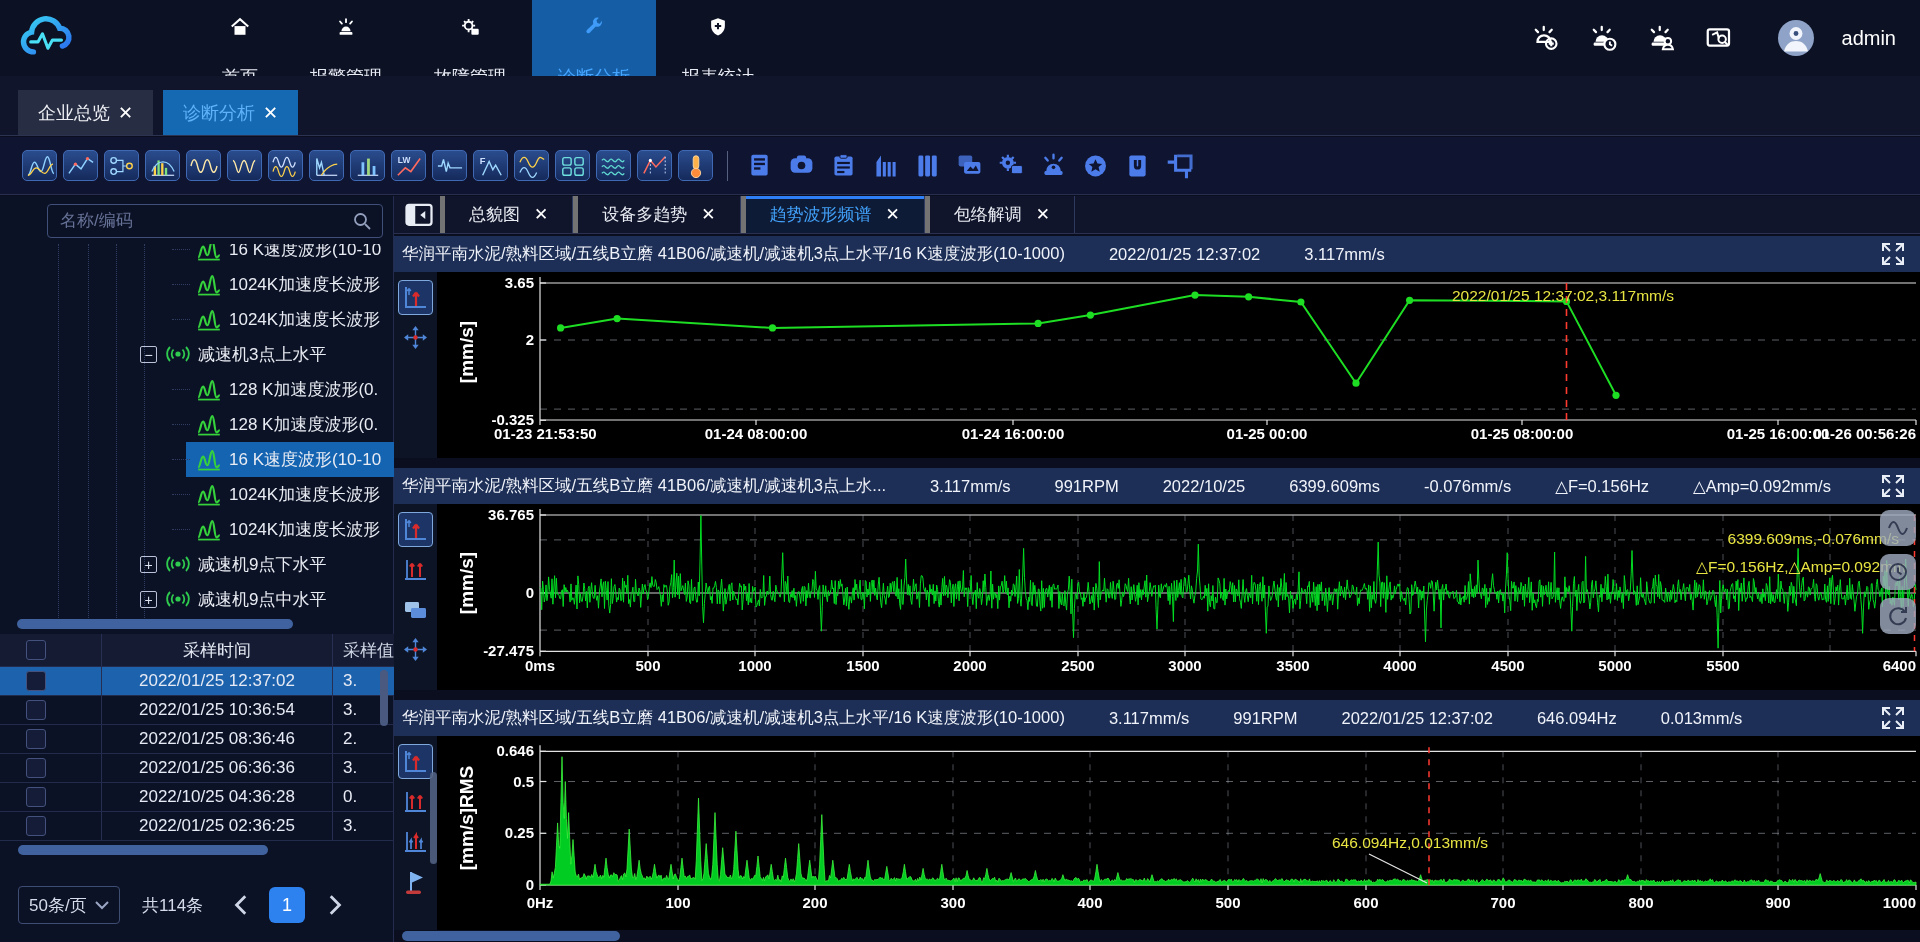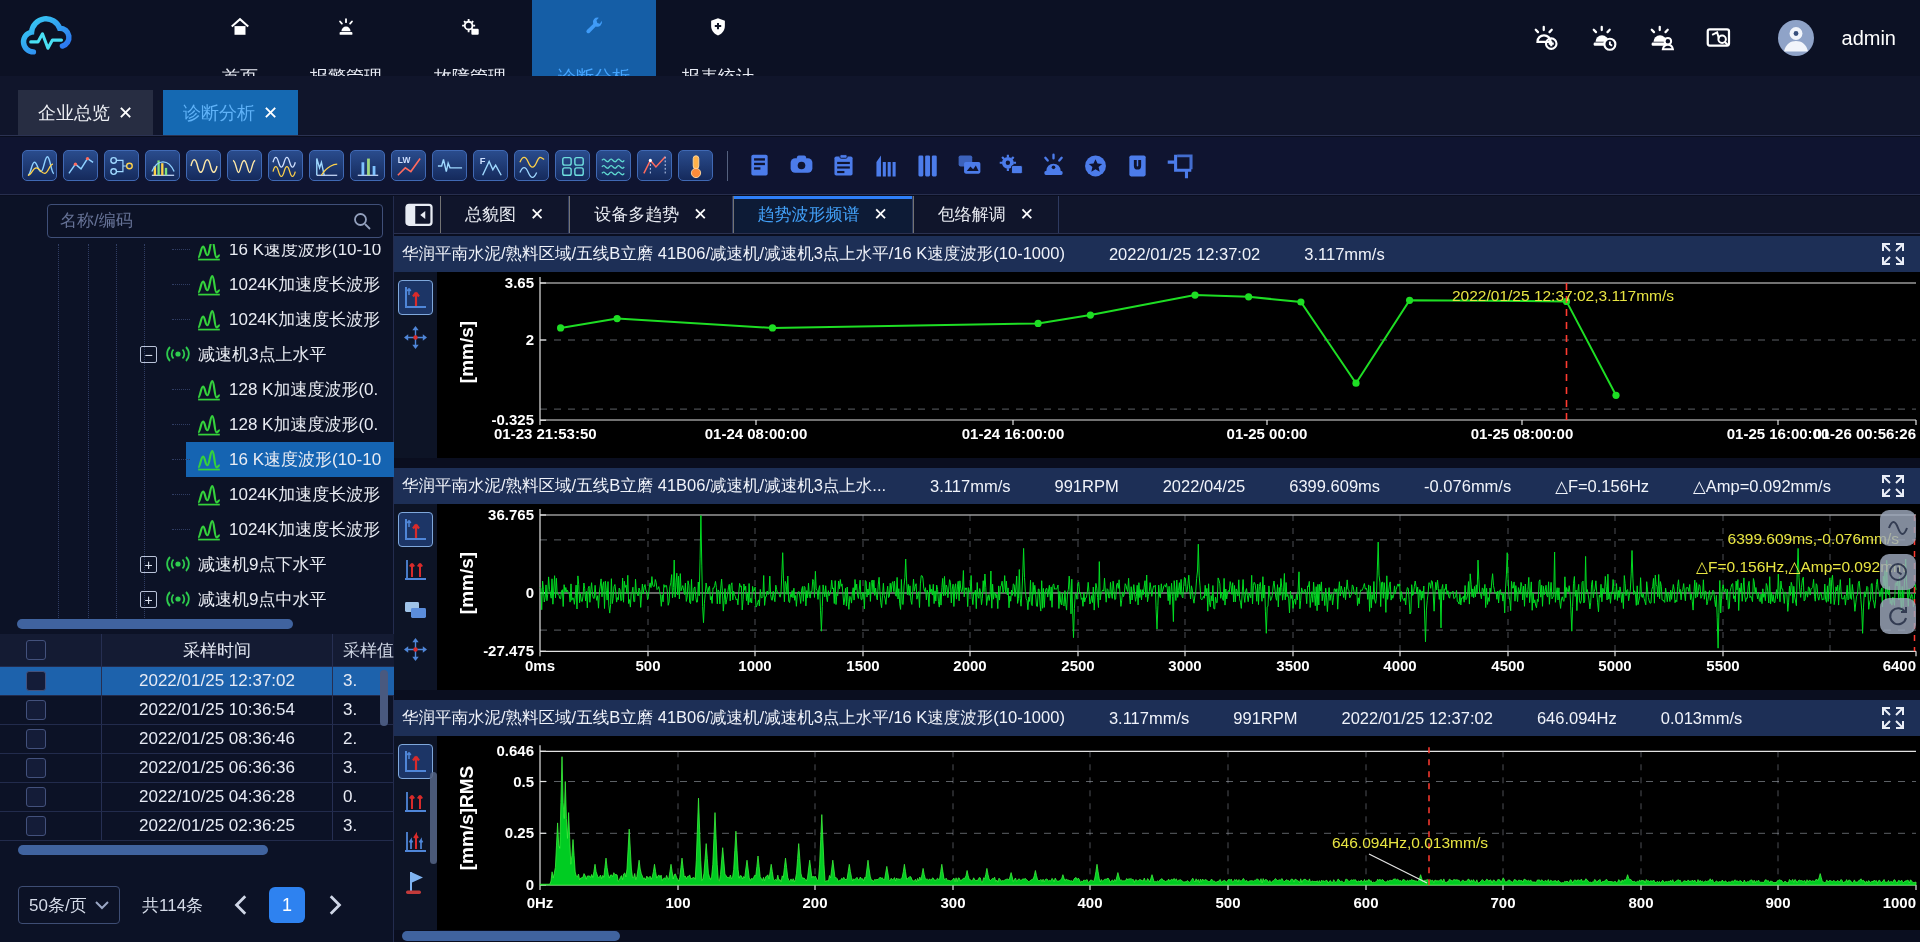--- a/index.html
+++ b/index.html
@@ -72,21 +72,21 @@
   .pager { position:absolute; left:0; top:672px; width:394px; height:74px; display:flex; align-items:center; }
   .psize { width:102px; height:38px; border:1px solid #3e4d74; border-radius:4px; margin-left:18px; display:flex; align-items:center; justify-content:space-between; padding:0 10px; font-size:17px; color:#d5dbe8; cursor:pointer; }
   .ptotal { font-size:17px; color:#d5dbe8; margin-left:22px; }
   .pchev { width:26px; height:26px; margin-left:26px; cursor:pointer; }
   .ppage { width:36px; height:36px; margin-left:14px; border-radius:6px; background:#2e82f0; color:#fff; font-size:18px; display:flex; align-items:center; justify-content:center; cursor:pointer; }
   .pchev2 { width:26px; height:26px; margin-left:16px; cursor:pointer; }
 
   
   .inner-tabs { position:absolute; left:0; top:0; width:1526px; height:38px; background:#10152b; border-bottom:1px solid #2a3150; display:flex; align-items:stretch; }
   .collapse-btn { width:30px; display:flex; align-items:center; justify-content:center; margin:0 6px 0 10px; cursor:pointer; }
-  .itab { display:flex; align-items:center; gap:14px; padding:0 24px; font-size:17px; color:#e8ebf2; border-right:1px solid #2e3a60; border-left:1px solid #737373; cursor:pointer; position:relative; }
+  .itab { display:flex; align-items:center; gap:14px; padding:0 24px; font-size:17px; color:#e8ebf2; border-right:1px solid #2e3a60; border-left:5px solid #737373; cursor:pointer; position:relative; }
   .itab.active { color:#42a0f8; background:#0d1b36; }
   .itab.active::before { content:""; position:absolute; left:0; top:0; width:100%; height:3px; background:#2f7ff7; }
   .itab .x { color:#fff; }
   .itab.active .x { color:#fff; }
 
   
   .panel { position:absolute; left:0; width:1526px; }
   .ptitle { height:36px; background:#1d2f56; display:flex; align-items:center; padding:0 14px 0 8px; font-size:16.5px; color:#f0f3fa; white-space:nowrap; }
   .ptitle .tmain { overflow:hidden; }
   .ptitle .tval { margin-left:44px; flex:none; }
@@ -685,21 +685,21 @@
                 </svg>
               </div>
             </div>
           </div>
         </section>
         <section class="panel" style="top: 272px;">
           <div class="ptitle">
             <span class="tmain">华润平南水泥/熟料区域/五线B立磨 41B06/减速机/减速机3点上水...</span>
             <span class="tval">3.117mm/s</span>
             <span class="tval">991RPM</span>
-            <span class="tval">2022/04/25</span>
+            <span class="tval">2022/10/25</span>
             <span class="tval">6399.609ms</span>
             <span class="tval">-0.076mm/s</span>
             <span class="tval">△F=0.156Hz</span>
             <span class="tval">△Amp=0.092mm/s</span>
             <span class="fullscreen"><svg viewBox="0 0 26 26">
                 <g fill="none" stroke="#e9edf6" stroke-width="2">
                   <path d="M10 3H3v7M10 10 3 3"></path>
                   <path d="M16 3h7v7M16 10l7-7"></path>
                   <path d="M10 23H3v-7M10 16l-7 7"></path>
                   <path d="M16 23h7v-7M16 16l7 7"></path>

